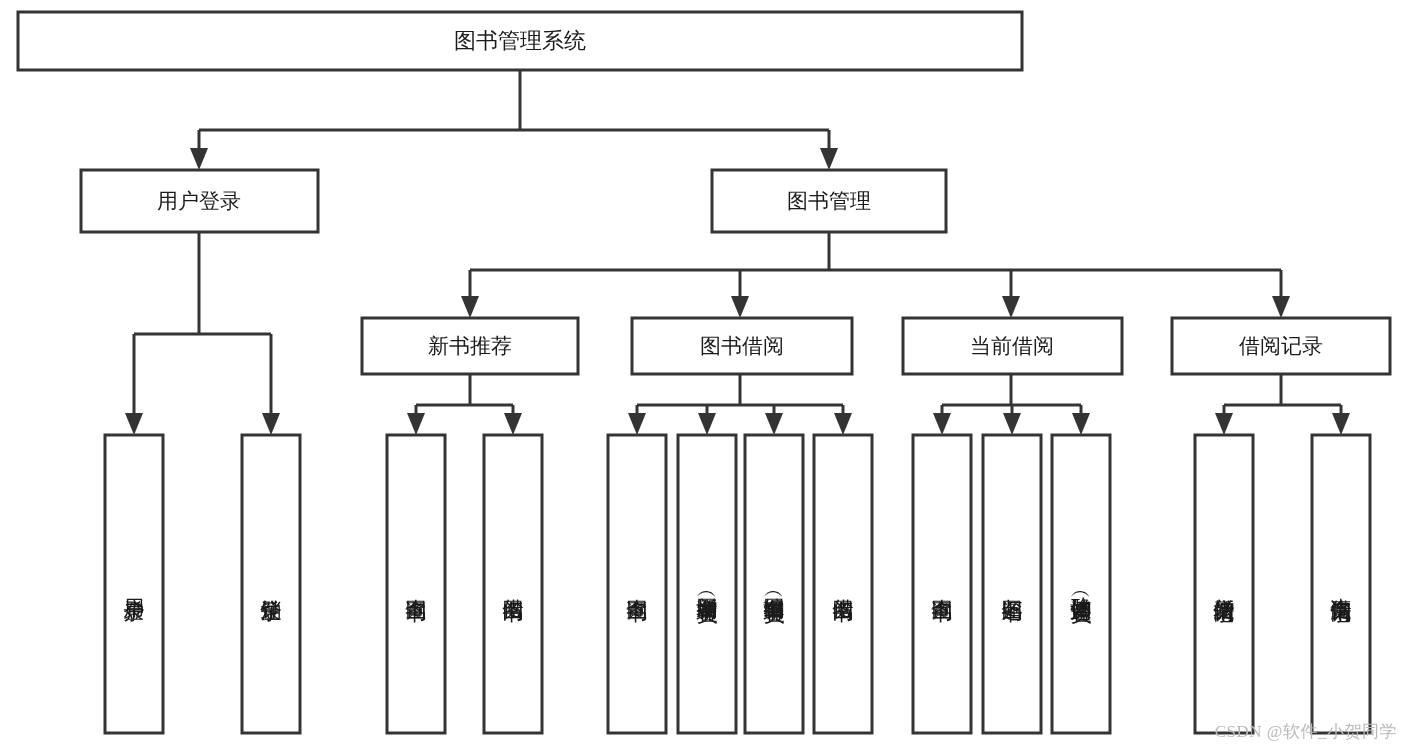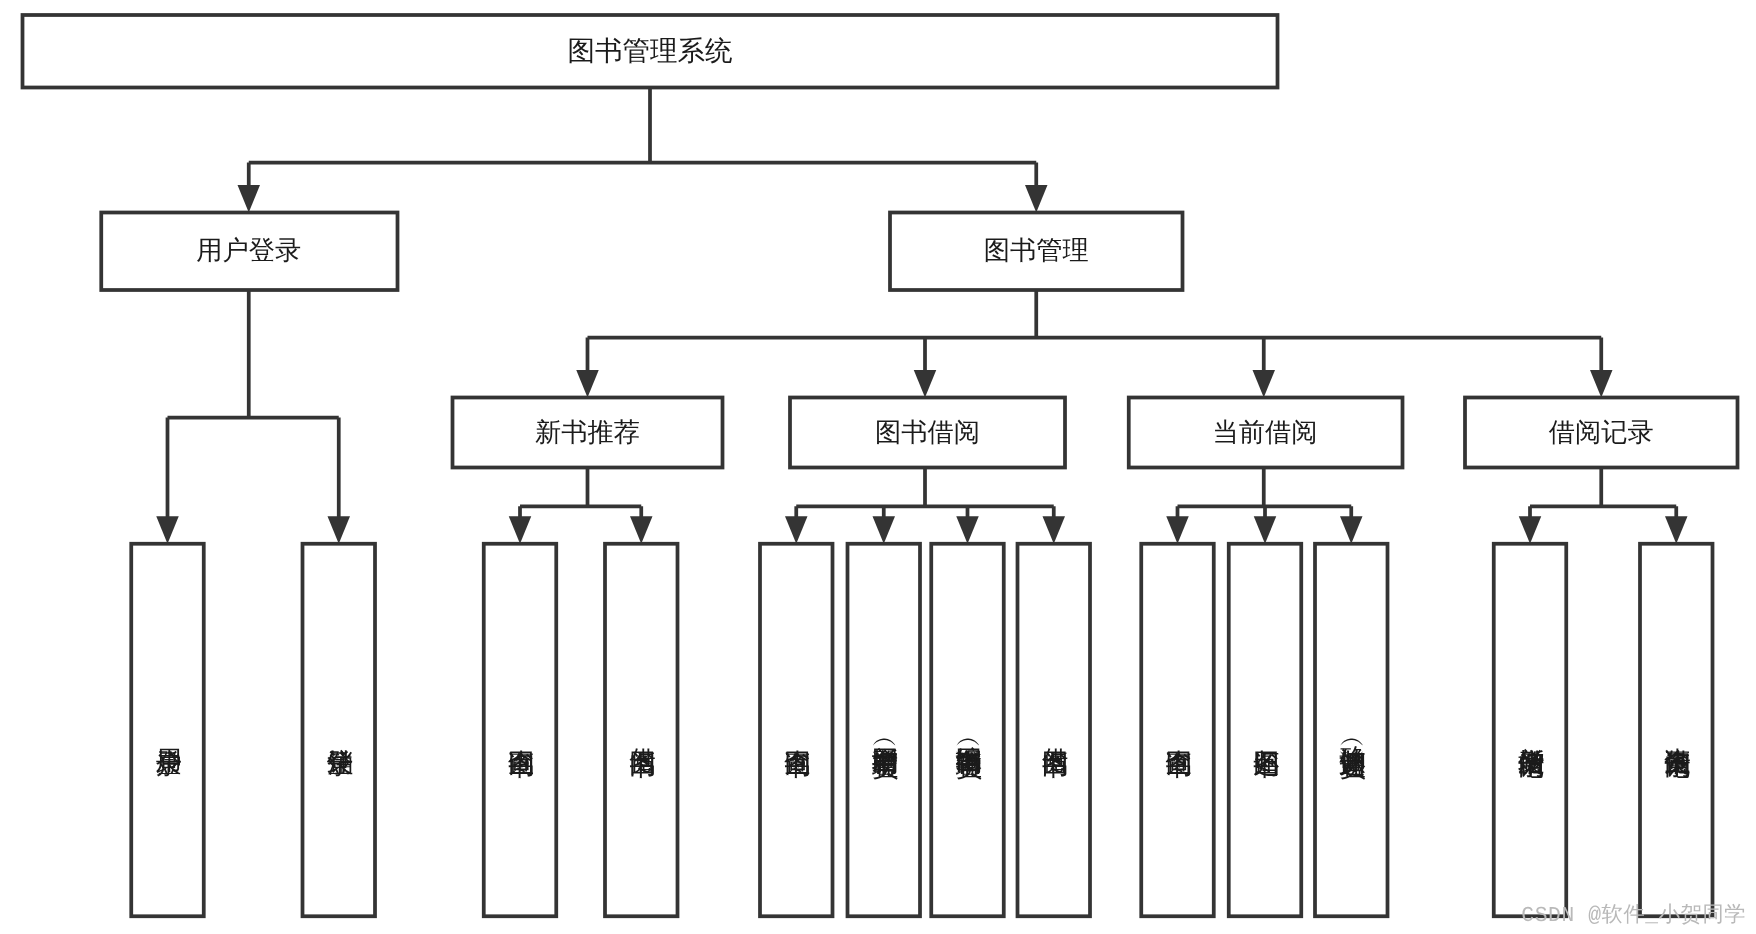--- a/index.html
+++ b/index.html
@@ -66,21 +66,21 @@
     align-items: center;
     justify-content: center;
     text-align: center;
     white-space: nowrap;
     pointer-events: none;
   }
   #watermark {
     position: absolute;
     right: 8px;
     bottom: 4px;
-    font-family: Liberation Mono, monospace;
+    font-family: Liberation Serif, serif;
     font-size: 17px;
     color: #b9b9b9;
     white-space: nowrap;
     letter-spacing: 0.5px;
   }
 </style>
 </head>
 <body>
 
 <div id="diagram-root">

